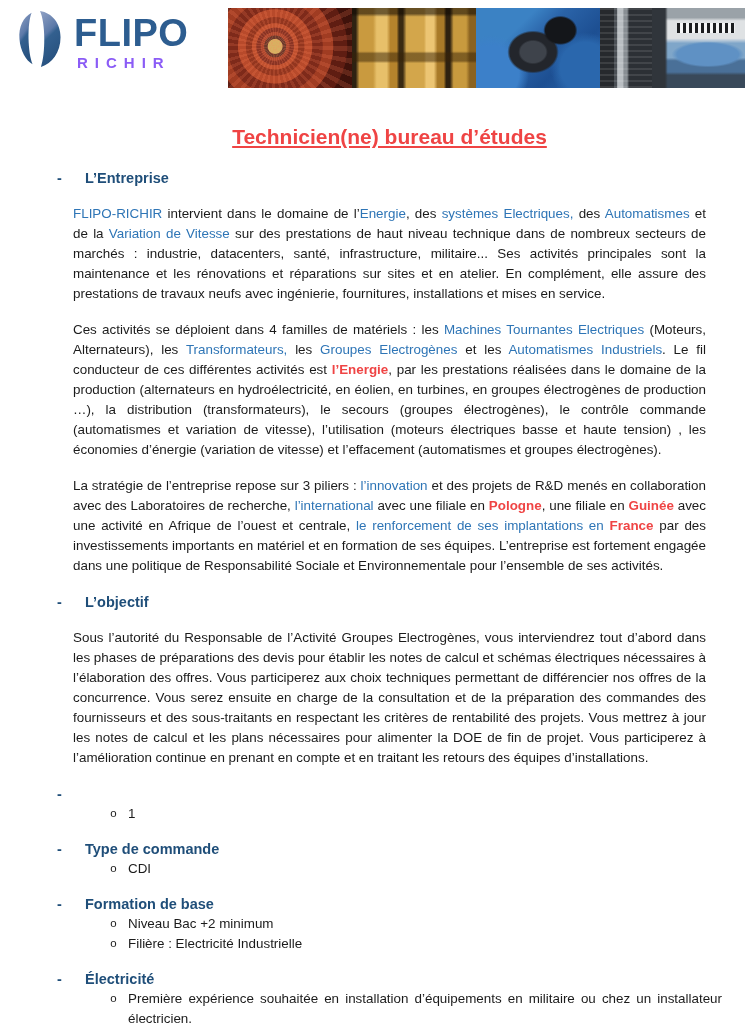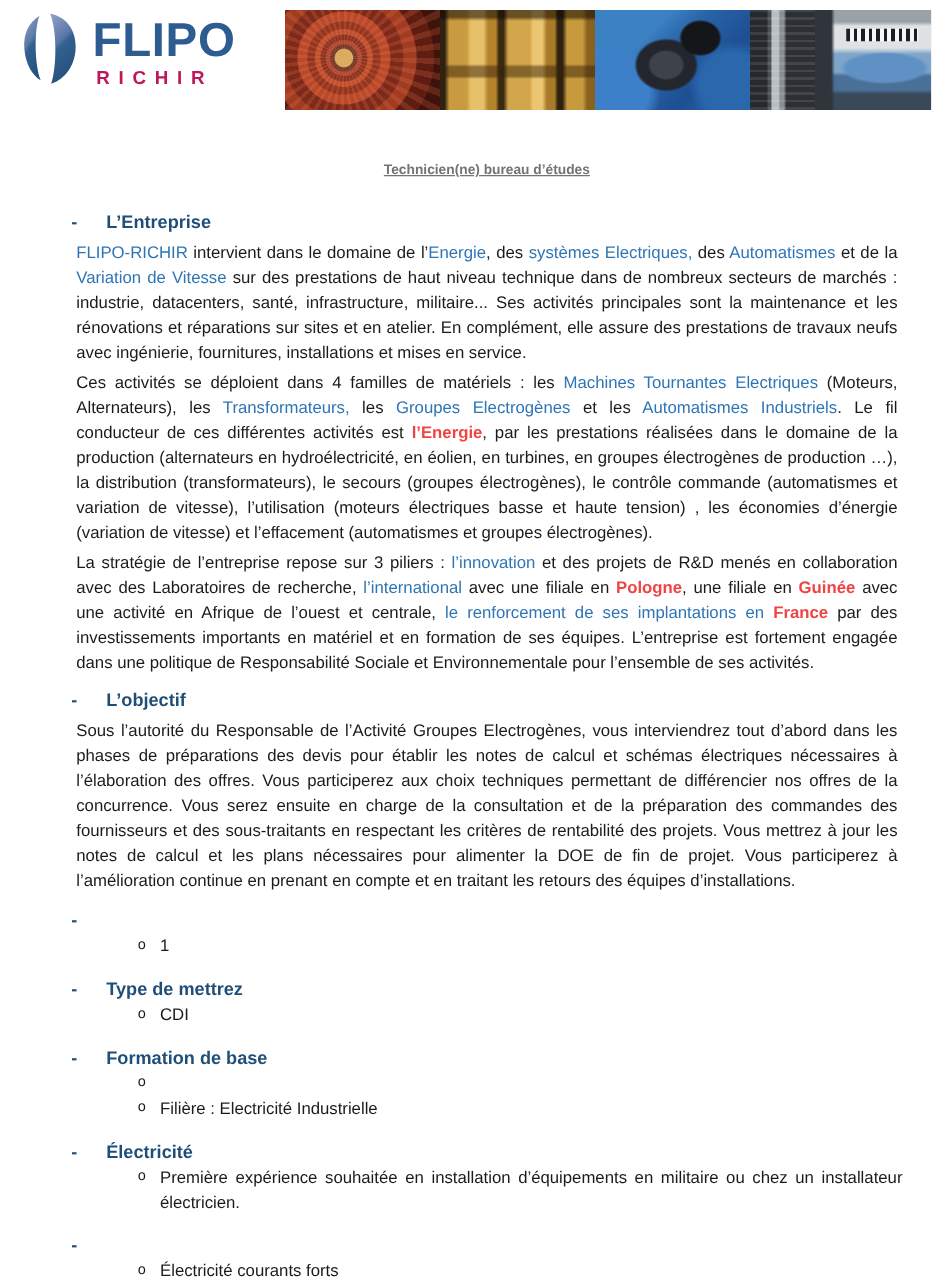--- a/index.html
+++ b/index.html
@@ -4,21 +4,21 @@
 <style>
   html,body{margin:0;padding:0;background:#ffffff;width:750px;height:1024px;overflow:hidden;}
   body{font-family:"Liberation Sans","DejaVu Sans",sans-serif;color:#1b1b1b;}
 
   
   .header{display:flex;align-items:flex-start;padding:8px 5px 0 12px;height:84px;}
   .logo{display:flex;align-items:flex-end;width:206px;flex:0 0 auto;}
   .logo svg{width:56px;height:62px;display:block;}
   .logo-text{display:flex;flex-direction:column;line-height:1;margin-left:6px;}
   .logo-name{font-size:38px;font-weight:800;color:#2d5d90;letter-spacing:.5px;}
-  .logo-sub{font-size:15px;font-weight:700;color:#be185d;letter-spacing:7px;margin-top:3px;padding-left:3px;}
+  .logo-sub{font-size:15px;font-weight:700;color:#8b5cf6;letter-spacing:7px;margin-top:3px;padding-left:3px;}
 
   .banner{flex:1;height:80px;display:flex;margin-left:10px;overflow:hidden;}
   .banner .ph{height:100%;}
   .ph1{flex:0 0 24%;
     background:
       repeating-conic-gradient(from 0deg at 38% 48%, rgba(255,130,90,.18) 0 4deg, rgba(0,0,0,0) 4deg 9deg),
       radial-gradient(circle at 38% 48%, #d8b061 0 8%, #6d3a2c 9% 12%, #b0492f 13% 16%, #8a3424 17% 21%,
         #c0512f 22% 26%, #93361f 27% 33%, #b84a2b 34% 42%, #7e2a1a 43% 54%, #a03c22 55% 66%,
         #5f1d12 67% 82%, #3f120b 83% 100%);}
   .ph2{flex:0 0 24%;
@@ -39,29 +39,29 @@
       linear-gradient(90deg, #26292d 0 26%, #4a4f55 28% 32%, #b9bec2 34% 44%, #888e93 46% 52%, #2c3035 56% 100%);}
   .ph5{flex:0 0 18%;
     background:
       repeating-linear-gradient(90deg, #1c1e20 0 3px, #f5f6f7 3px 6px) 72% 22%/62% 13% no-repeat,
       linear-gradient(90deg, #30353b 0 14%, rgba(0,0,0,0) 17%),
       radial-gradient(ellipse 60% 25% at 60% 58%, #5f91c4 0 55%, rgba(0,0,0,0) 65%),
       linear-gradient(180deg, #9aa2a8 0 12%, #dfe2e4 16% 38%, #7fa6c9 44% 62%, #4a7098 66% 80%, #39495a 84% 100%);}
 
   
   .doc{padding:0 28px 0 57px;}
-  .doc-title{margin-top:34px;text-align:center;font-size:11px;font-weight:700;
-    color:#737373;text-decoration:underline;line-height:21px;}
+  .doc-title{margin-top:34px;text-align:center;font-size:21px;font-weight:700;
+    color:#ef4444;text-decoration:underline;line-height:21px;}
 
   .sec-head{display:flex;color:#1f4e79;font-weight:700;font-size:14.5px;line-height:20px;}
   .sec-head .dash{width:28px;flex:0 0 auto;}
   .mt-ent{margin-top:21px;}
   .mt-obj{margin-top:11px;}
 
-  p.para{margin:4px;text-align:justify;font-size:13.4px;line-height:20px;}
+  p.para{margin:16px;text-align:justify;font-size:13.4px;line-height:20px;}
   .first-para{margin-top:14px;}
   .seg-b{color:#2e75b6;}
   .seg-bb{color:#ef4444;font-weight:700;}
 
   .detail{margin-top:15px;}
   .detail.tight{margin-top:12px;}
   .bullets{margin:0;padding:0;list-style:none;}
   .bullets li{display:flex;padding-left:53px;font-size:13.4px;line-height:20px;}
   .bullets .o{flex:0 0 18px;font-family:"Liberation Mono","DejaVu Sans Mono",monospace;
     font-size:11.5px;line-height:20px;}
@@ -126,38 +126,39 @@
       <li>
         <span class="o">o</span>
         <span class="btxt">1</span>
       </li>
     </ul>
   </div>
 
   <div class="detail">
     <div class="sec-head">
       <span class="dash">-</span>
-      <span>Type de mettrez</span>
+      <span>Type de commande</span>
     </div>
     <ul class="bullets">
       <li>
         <span class="o">o</span>
         <span class="btxt">CDI</span>
       </li>
     </ul>
   </div>
 
   <div class="detail">
     <div class="sec-head">
       <span class="dash">-</span>
       <span>Formation de base</span>
     </div>
     <ul class="bullets">
       <li>
         <span class="o">o</span>
+        <span class="btxt">Niveau Bac +2 minimum</span>
       </li>
       <li>
         <span class="o">o</span>
         <span class="btxt">Filière : Electricité Industrielle</span>
       </li>
     </ul>
   </div>
 
   <div class="detail">
     <div class="sec-head">

